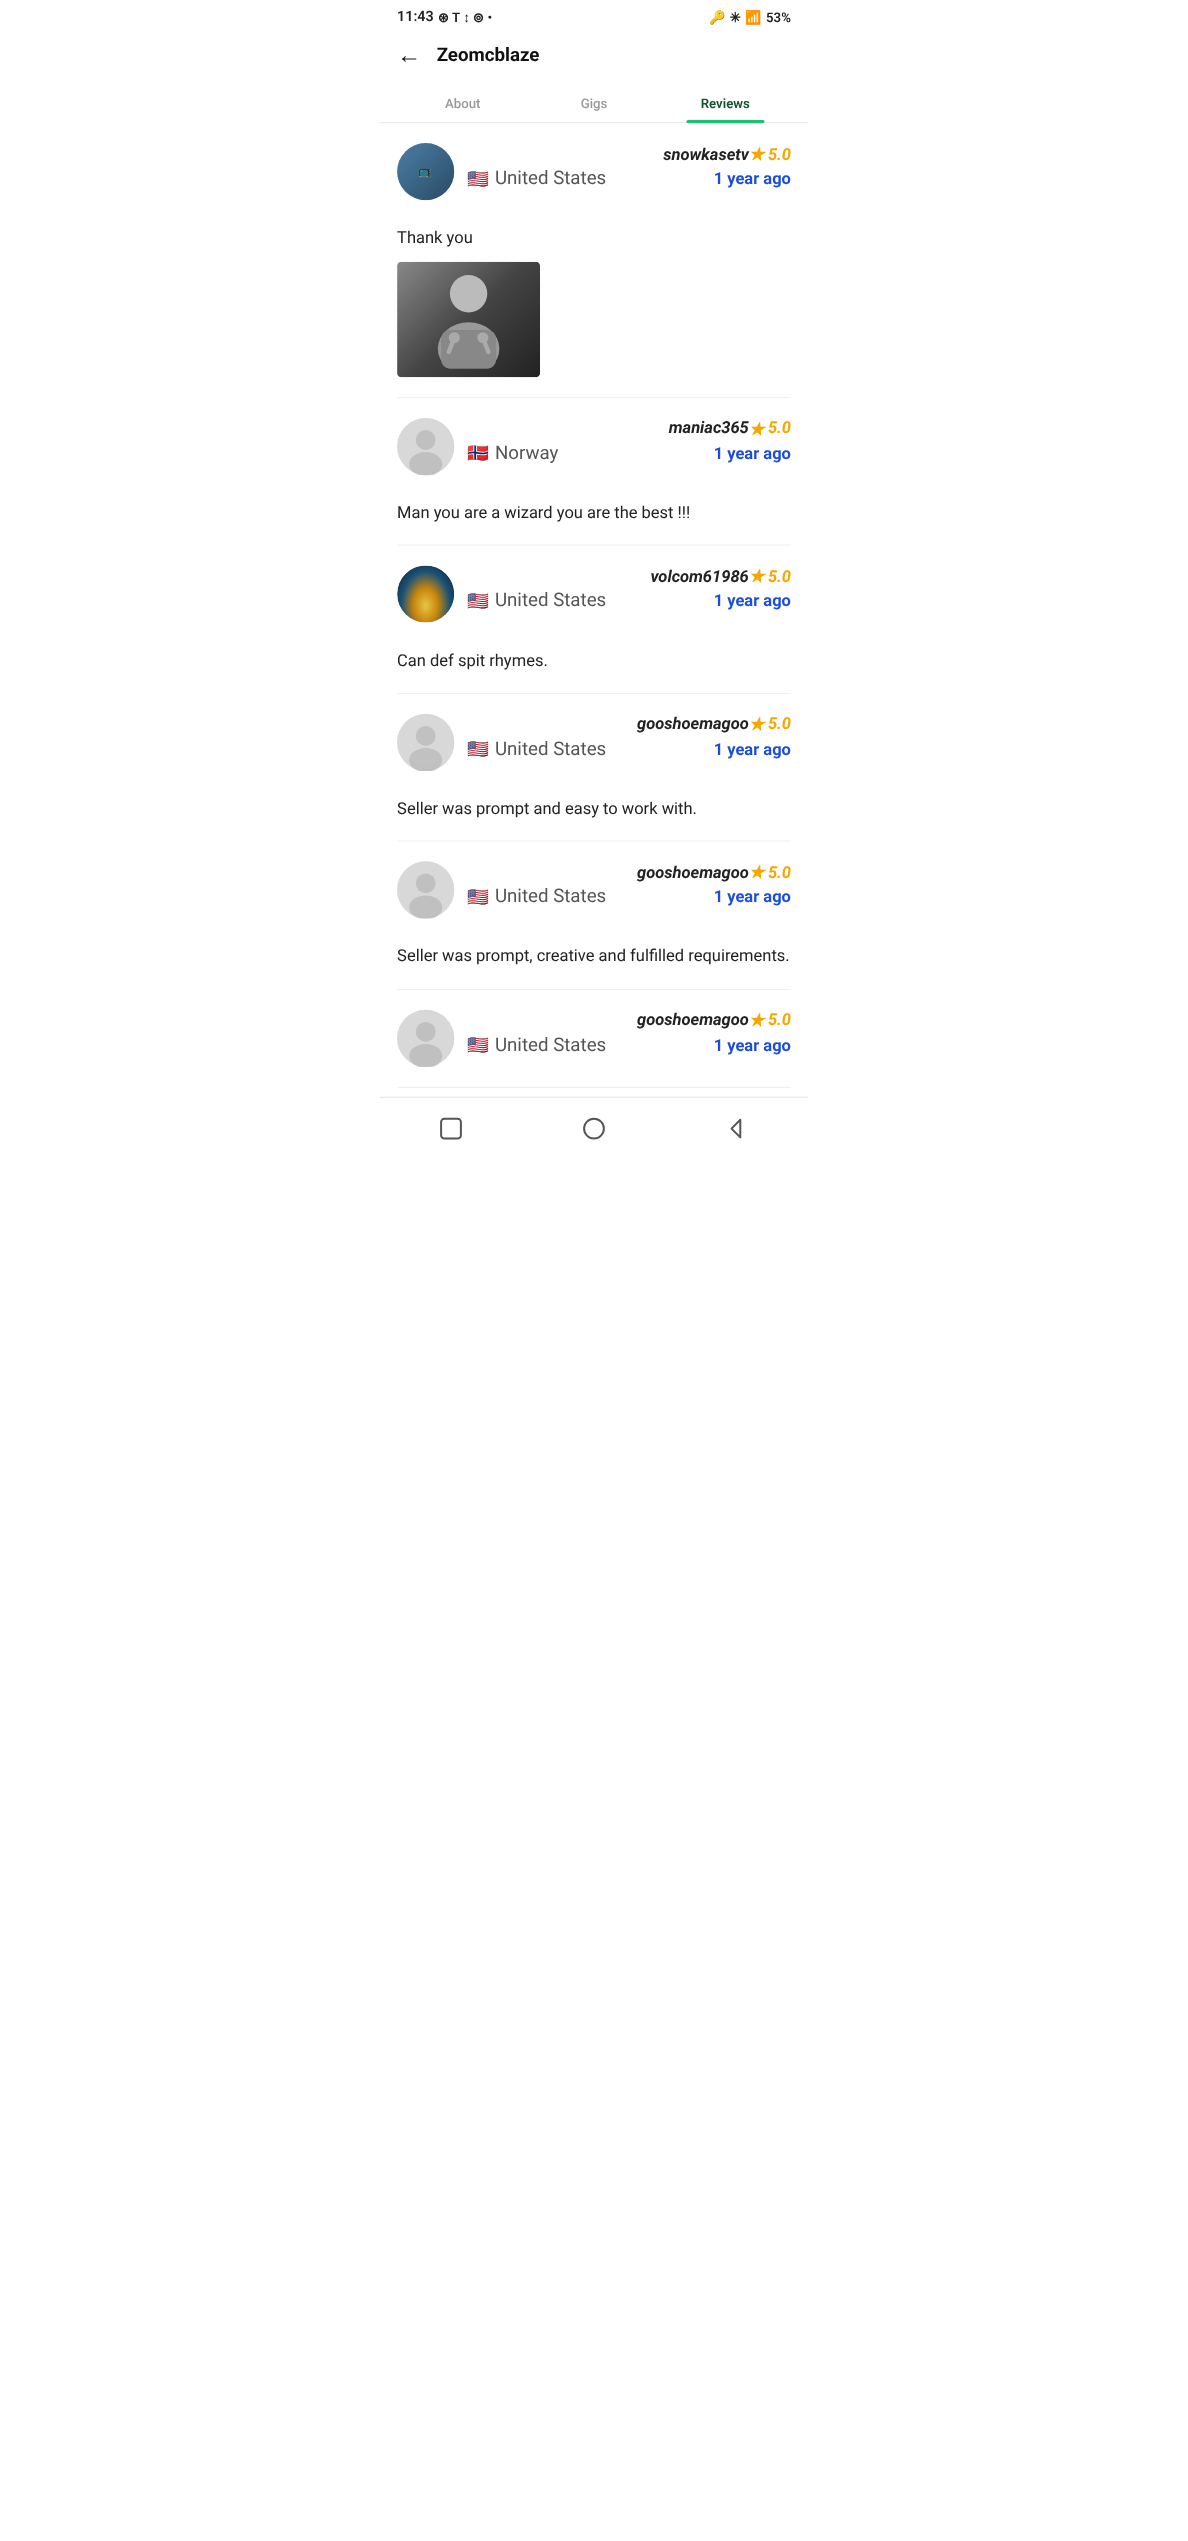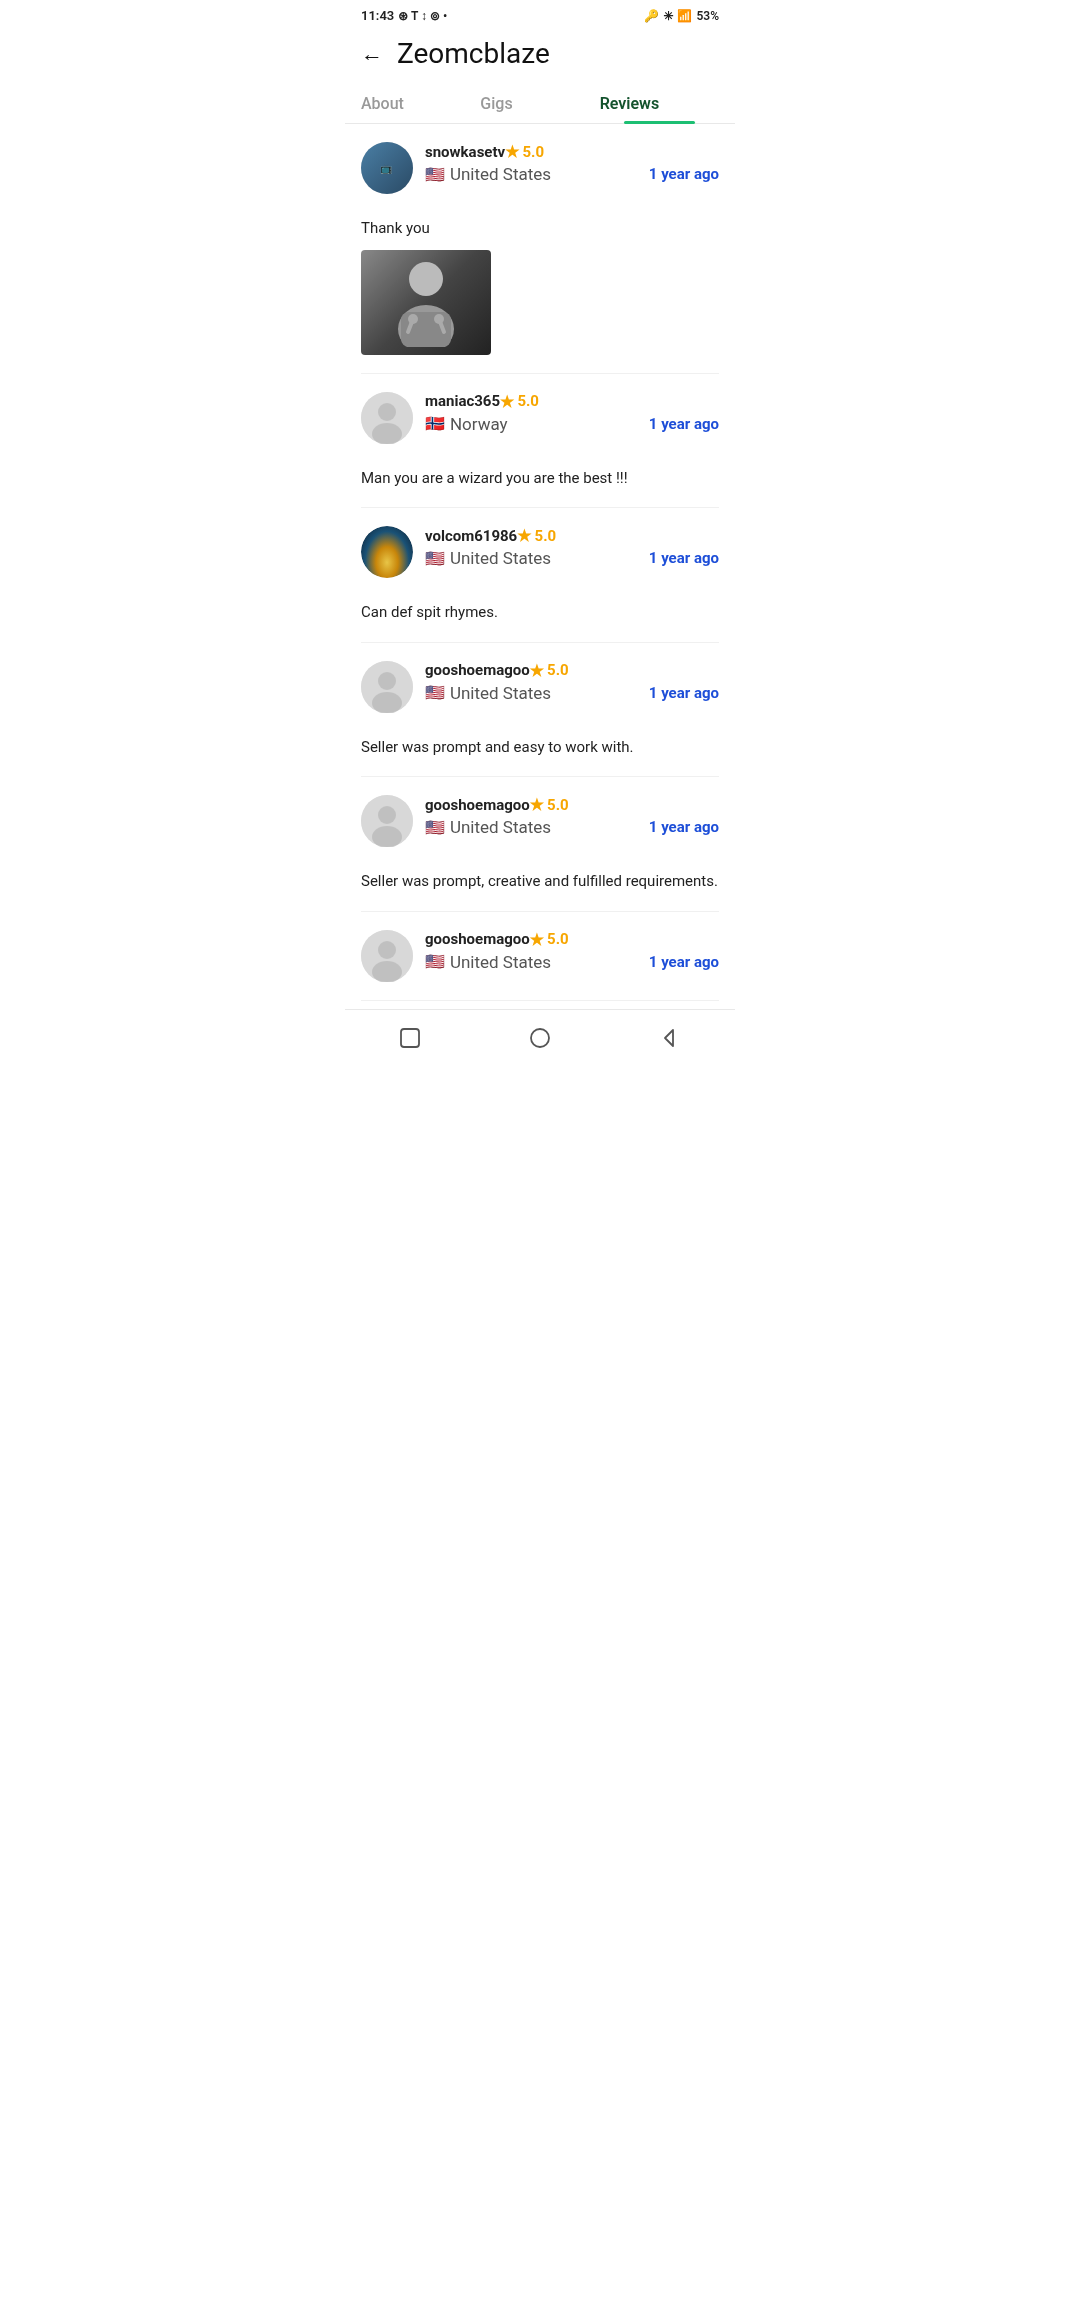--- a/index.html
+++ b/index.html
@@ -27,34 +27,35 @@
       align-items: center;
       padding: 10px 16px 12px;
       gap: 14px;
     }
     .back-arrow {
       font-size: 22px;
       cursor: pointer;
       color: #111;
     }
     .header-title {
-      font-size: 28px;
-      font-weight: 400;
+      font-size: 17px;
+      font-weight: 700;
       color: #111;
     }
     .tabs {
       display: flex;
       border-bottom: 1px solid #e8e8e8;
       padding: 0 16px;
       gap: 0;
     }
     .tab {
       flex: 1;
+      text-align: center;
       padding: 12px 0 10px;
-      font-size: 16px;
+      font-size: 12px;
       font-weight: 500;
       color: #999;
       cursor: pointer;
       position: relative;
     }
     .tab.active {
       color: #14532d;
       font-weight: 600;
     }
     .tab.active::after {
@@ -94,22 +95,23 @@
       border-radius: 50%;
       background: #d8d8d8;
       display: flex;
       align-items: center;
       justify-content: center;
     }
     .avatar-placeholder svg { opacity: 0.5; }
     .review-meta { flex: 1; }
     .reviewer-row {
       display: flex;
-      justify-content: flex-start;
-      align-items: center;
+      justify-content: flex-end;
+      align-items: center;
+      font-style: italic;
     }
     .reviewer-name {
       font-size: 15px;
       font-weight: 700;
       color: #222;
     }
     .rating {
       display: flex;
       align-items: center;
       gap: 3px;

